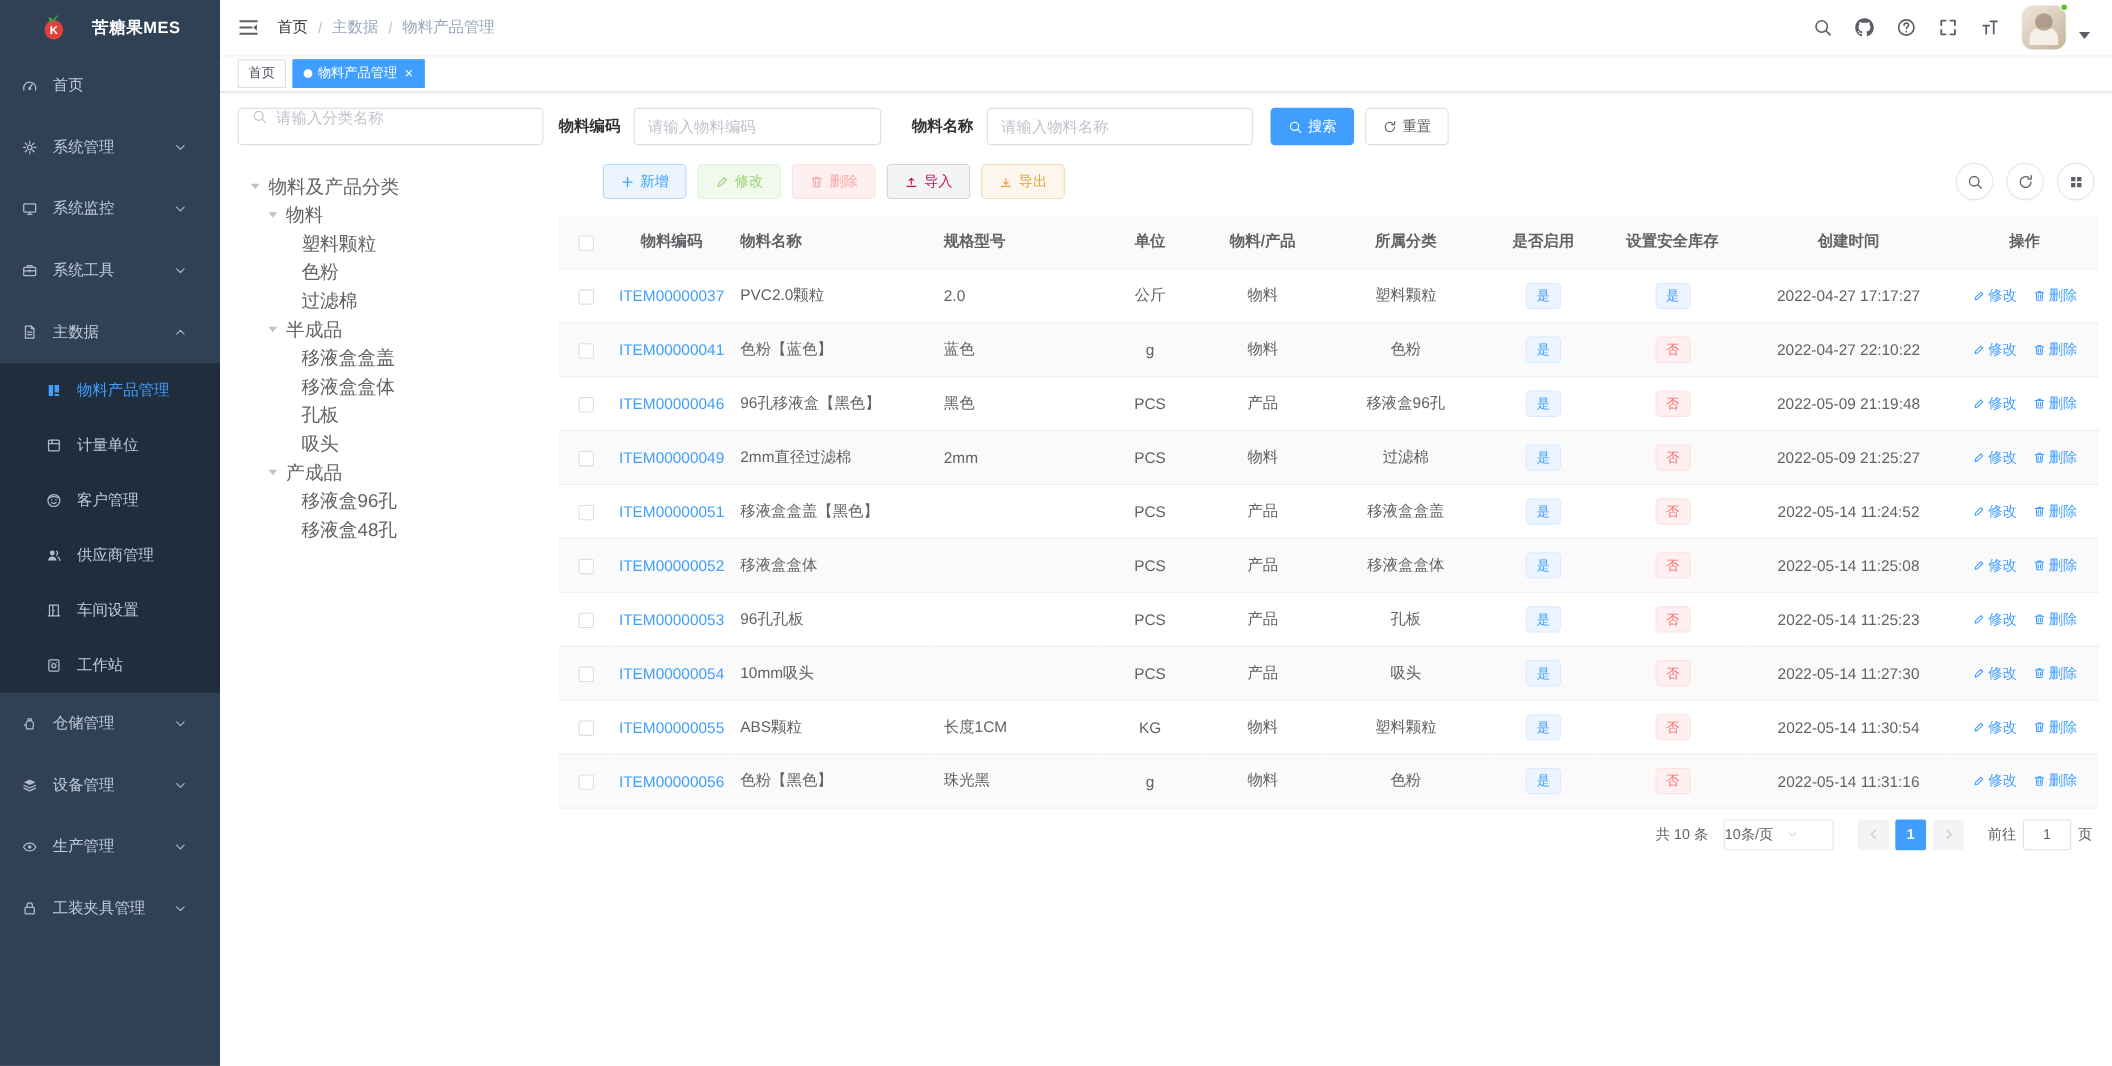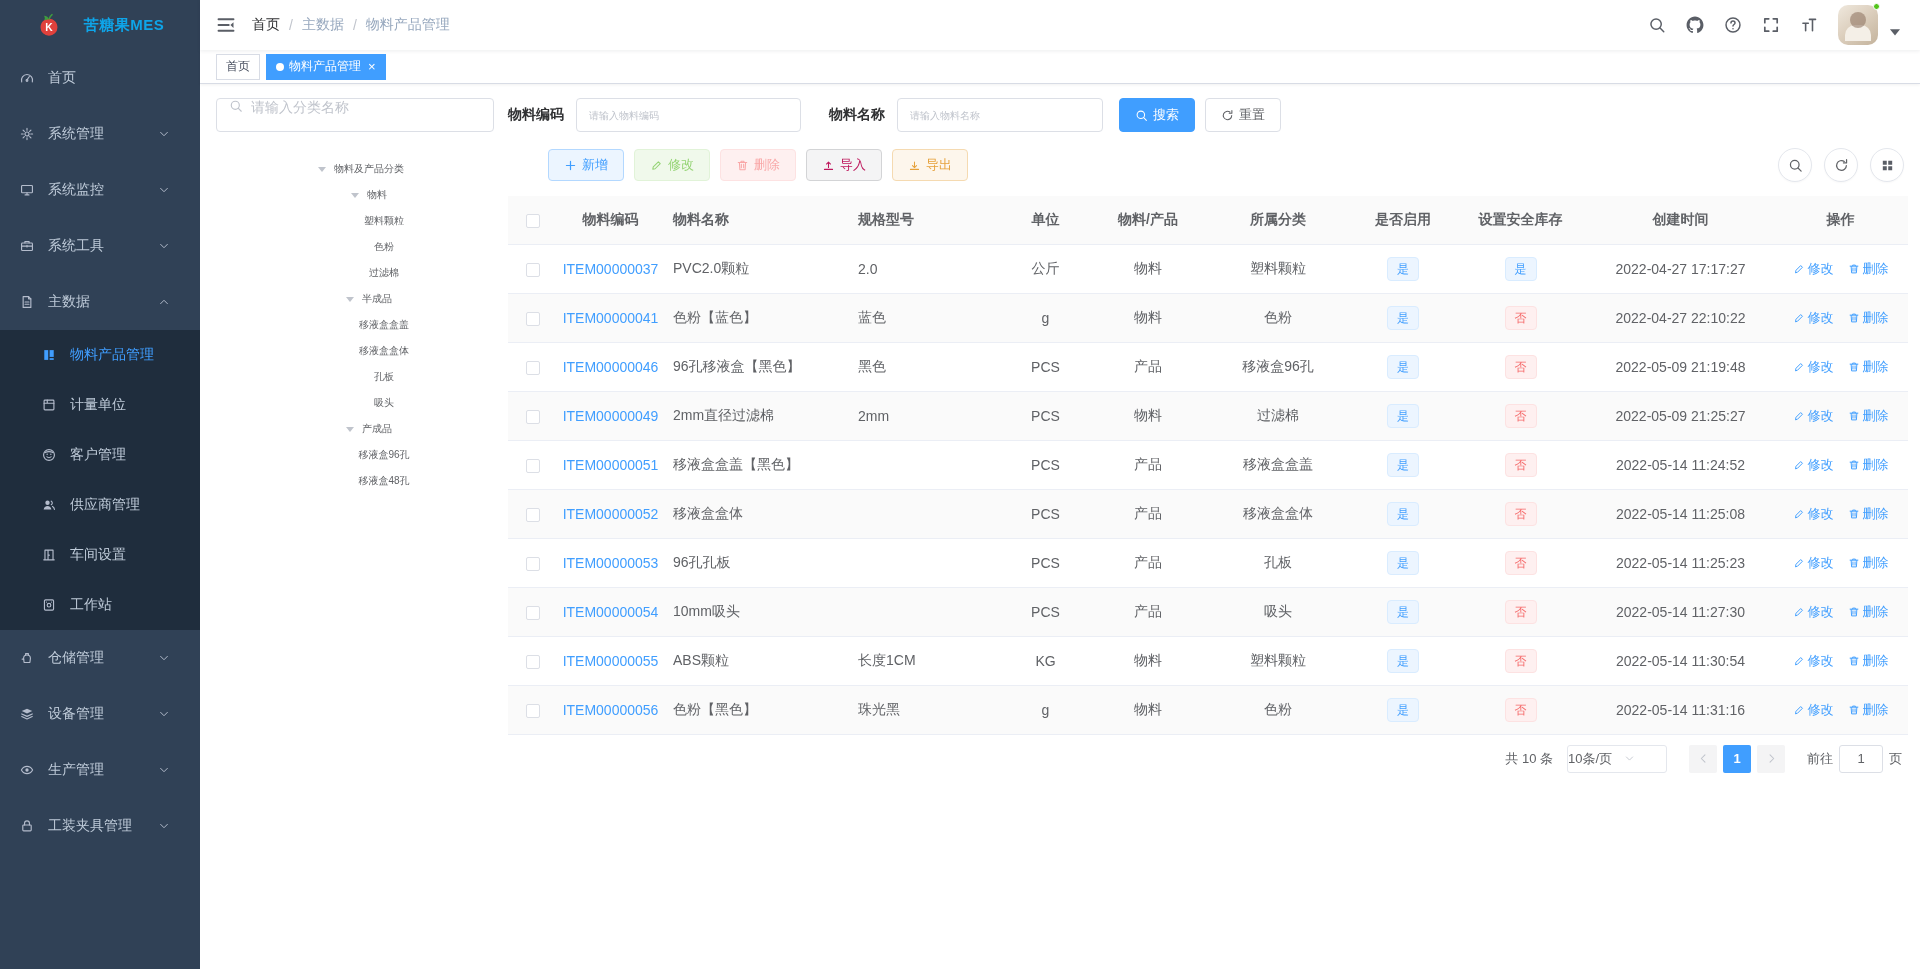--- a/index.html
+++ b/index.html
@@ -3,21 +3,21 @@
 <meta charset="utf-8">
 <style>
   * { box-sizing: border-box; margin: 0; padding: 0; }
   html,body { width:1920px; height:969px; overflow:hidden; }
   body { font-family:"Liberation Sans","DejaVu Sans",sans-serif; background:#fff; color:#606266; }
   .app { display:flex; width:100%; height:100%; }
 
   
   .sidebar { width:200px; flex-shrink:0; background:#304156; display:flex; flex-direction:column; overflow:hidden; }
   .logo { height:50px; display:flex; align-items:center; justify-content:center; gap:9px; }
-  .logo-title { color:#0ea5e9; font-size:15px; font-weight:700; letter-spacing:.5px;margin-left:13px; }
+  .logo-title { color:#ffffff; font-size:15px; font-weight:700; letter-spacing:.5px;margin-left:13px; }
   .menu-item { display:flex; align-items:center; font-size:14px; color:#bfcbd9; cursor:pointer; }
   .menu-item.top { height:56px; padding:0 16px 0 20px; }
   .menu-item.sub { height:50px; padding:0 16px 0 42px; }
   .submenu { background:#1f2d3d; }
   .menu-item .ic { margin-right:14px; color:#b4bccc; }
   .menu-item.active { color:#409eff; }
   .menu-item.active .ic { color:#409eff; }
   .mi-label { flex:1; white-space:nowrap; overflow:hidden; }
   .chev { margin-left:auto; color:#9aa6b5; font-size:12px; }
   .chev.up svg { transform:rotate(180deg); }
@@ -55,34 +55,34 @@
 
   
   .content { flex:1; display:flex; gap:14px; padding:14px 16px 0 16px; background:#fff; min-height:0; }
   .left-panel { width:278px; flex-shrink:0; }
   .tree-search { height:34px; border:1px solid #dcdfe6; border-radius:4px; display:flex; align-items:flex-start;
                  padding:0 12px; gap:8px; color:#c0c4cc; }
   .tree-search .ic { font-size:14px; }
   .tree-search input { border:none; outline:none; flex:1; font-size:14px; color:#606266; background:transparent; }
   .tree-search input::placeholder { color:#c0c4cc; }
   .tree { margin-top:24px; }
-  .tree-node { height:26px; display:flex; align-items:center; font-size:10px; color:#606266; cursor:pointer;justify-content:center; }
+  .tree-node { height:26px; display:flex; align-items:center; font-size:17px; color:#606266; cursor:pointer; }
   .tree-node.lvl0 { padding-left:12px; }
   .tree-node.lvl1 { padding-left:28px; }
   .tree-node.lvl2 { padding-left:58px; }
   .tree-arrow { width:0; height:0; border-left:4px solid transparent; border-right:4px solid transparent;
                 border-top:5px solid #c0c4cc; margin-right:8px; }
 
   .right-panel { flex:1; min-width:0; display:flex; flex-direction:column; }
 
   
   .filter-row { display:flex; align-items:center; margin-bottom:16px; }
   .f-label { font-size:14px; font-weight:700; color:#303133; margin-right:12px; white-space:nowrap; }
   .f-input { width:225px; height:34px; border:1px solid #dcdfe6; border-radius:4px; padding:0 12px;
-             font-size:10px; color:#606266; outline:none; }
+             font-size:14px; color:#606266; outline:none; }
   .f-input::placeholder { color:#c0c4cc; }
   .f-gap { width:28px; }
   .btn { height:32px; display:inline-flex; align-items:center; gap:5px; padding:0 15px; border-radius:4px;
          font-size:13px; cursor:pointer; border:1px solid transparent; background:#fff; white-space:nowrap; }
   .btn .ic { font-size:13px; }
   .btn-search { background:#409eff; border-color:#409eff; color:#fff; height:34px; margin-left:16px; }
   .btn-reset  { border-color:#dcdfe6; color:#606266; height:34px; margin-left:10px; }
 
   
   .toolbar-row { display:flex; align-items:center; gap:10px; margin-bottom:14px;margin-left:40px; }
@@ -465,21 +465,21 @@
           </div>
       </div>
 
       <div class="right-panel">
 
         <div class="filter-row">
           <span class="f-label">物料编码</span>
           <input class="f-input" placeholder="请输入物料编码" style="">
           <span class="f-gap"></span>
           <span class="f-label">物料名称</span>
-          <input class="f-input" style="width: 206px;" placeholder="请输入物料名称">
+          <input class="f-input" style="width: 242px;" placeholder="请输入物料名称">
           <button class="btn btn-search">
             <span class="ic">
                 <svg viewBox="0 0 16 16" width="1em" height="1em" fill="none" stroke="currentColor" stroke-width="1.3" stroke-linecap="round" stroke-linejoin="round">
                   <circle cx="7.2" cy="7.2" r="4.6"></circle>
                   <path d="M10.7 10.7 14 14"></path>
                 </svg>
               </span>
             <span>搜索</span>
           </button>
           <button class="btn btn-reset">

